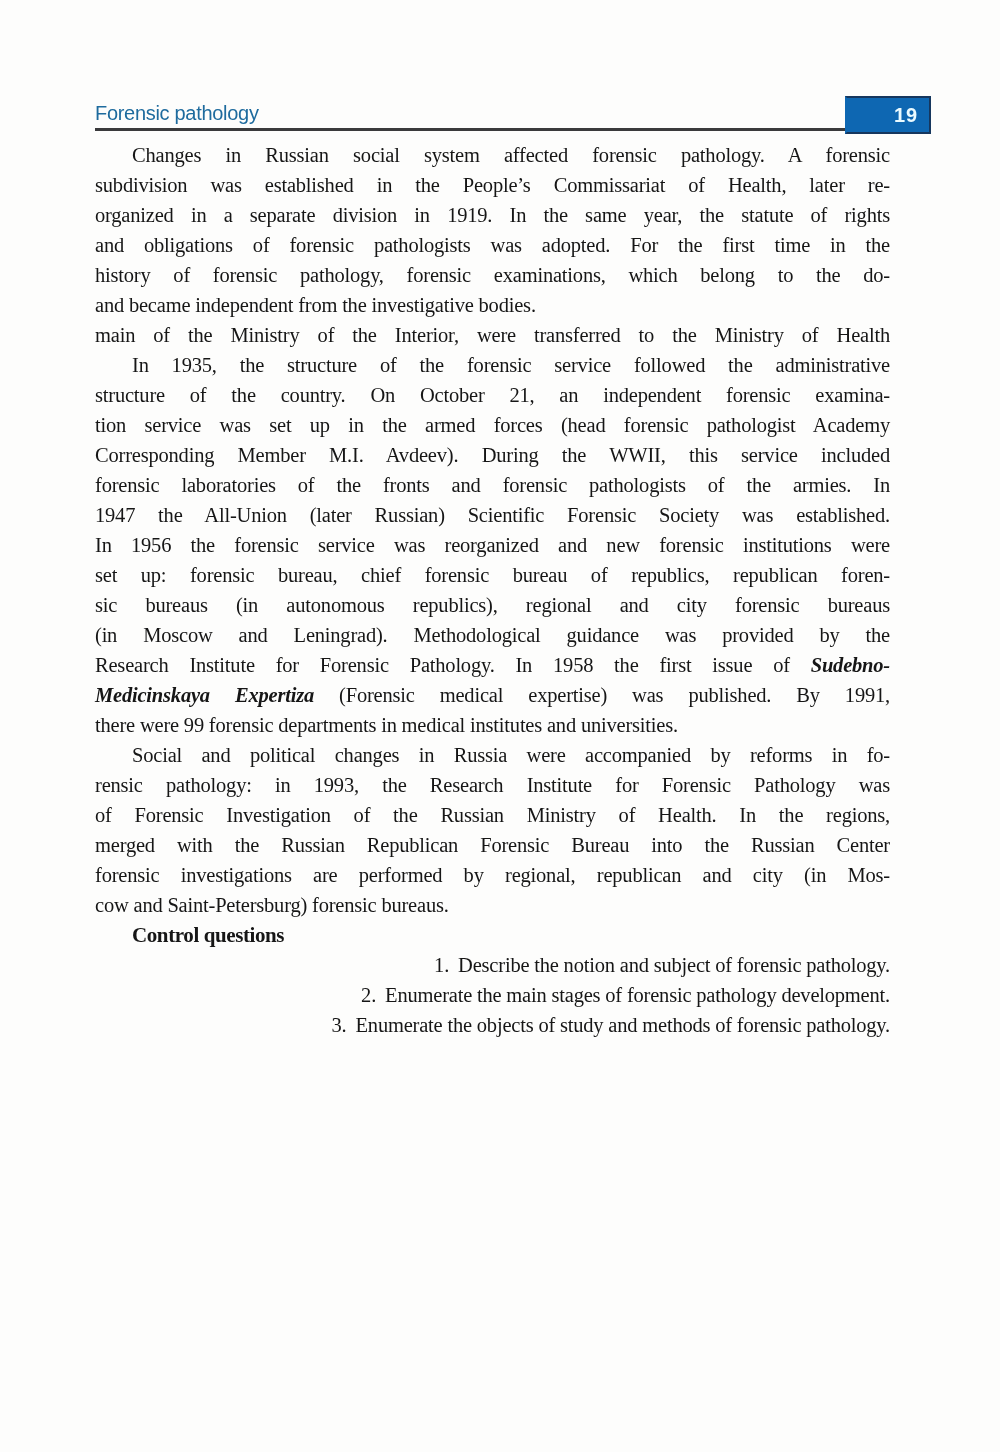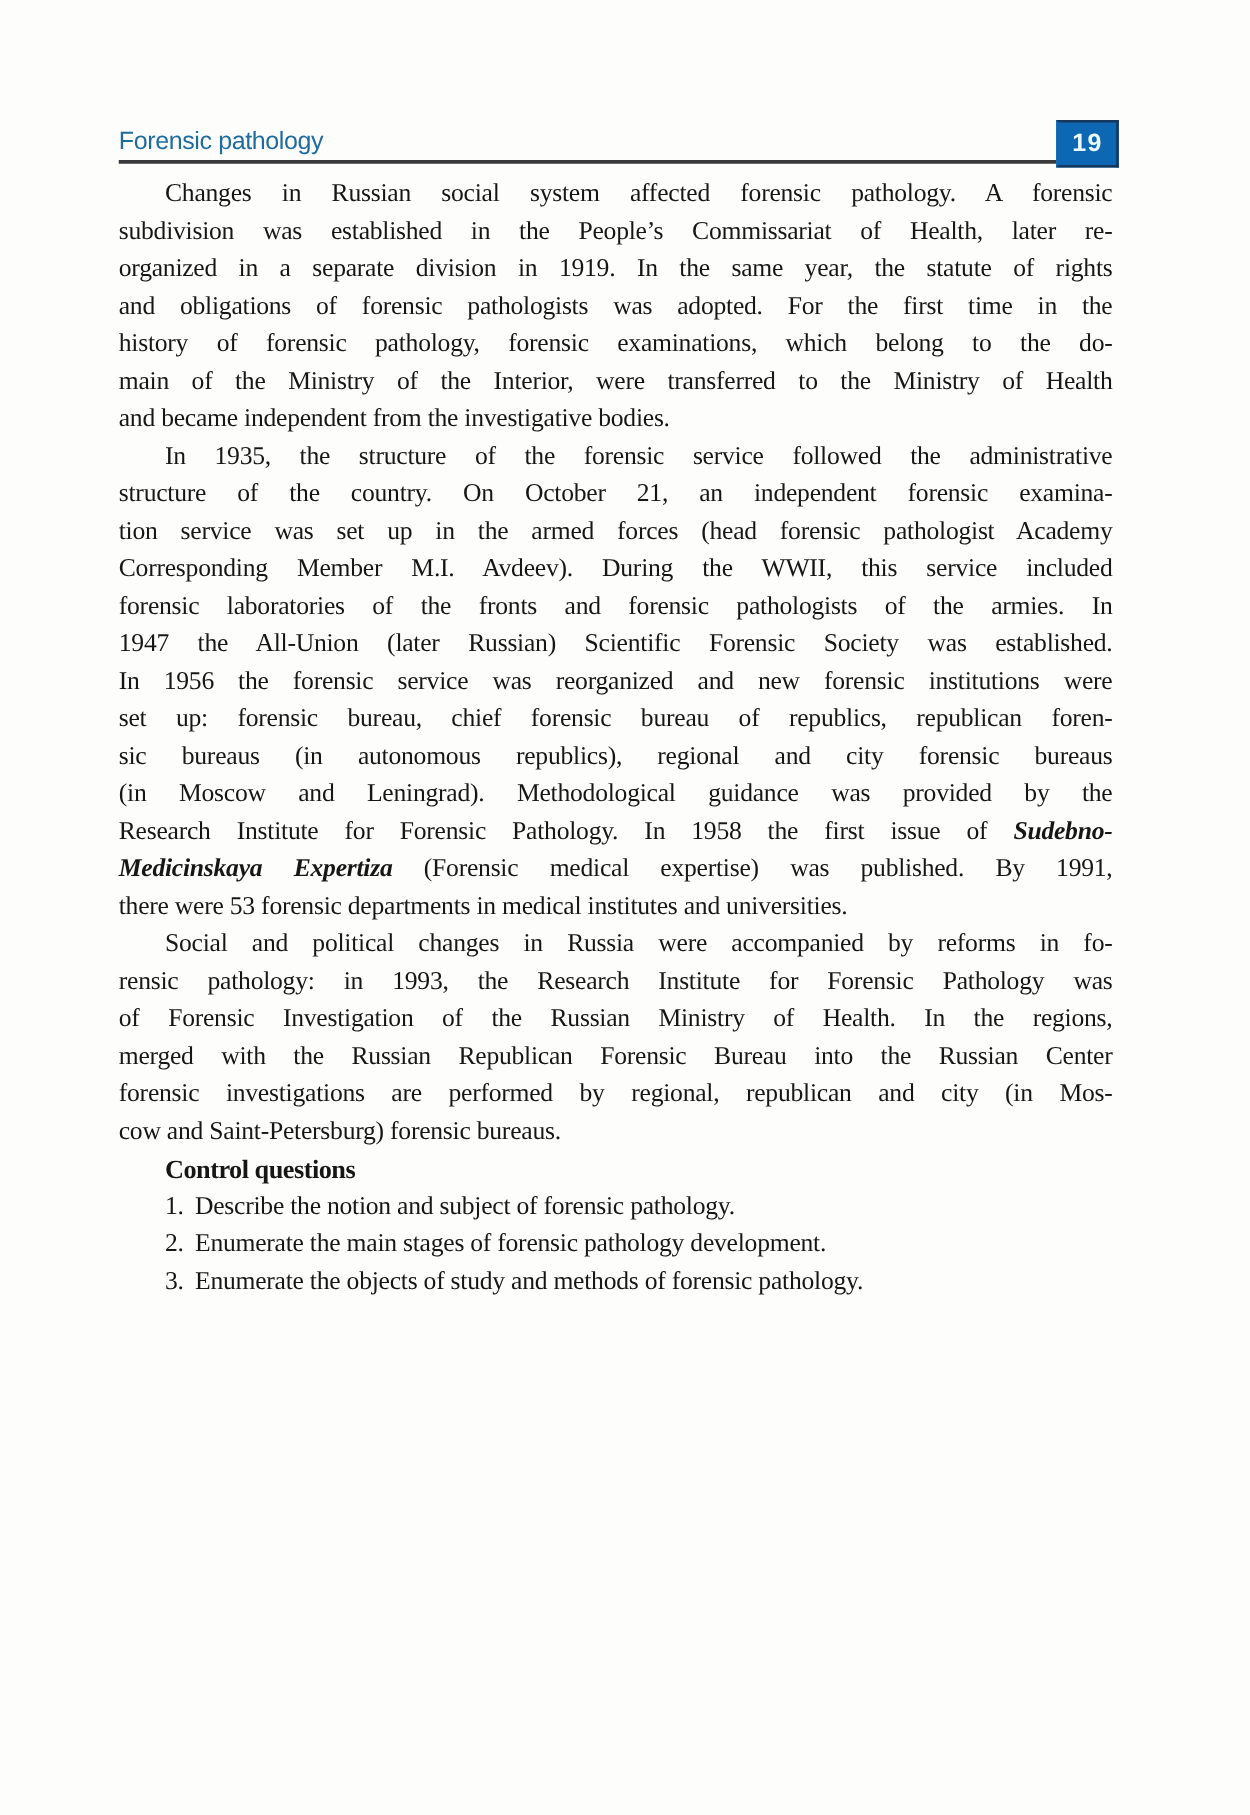--- a/index.html
+++ b/index.html
@@ -40,20 +40,21 @@
     left: 845px;
     top: 96px;
     width: 46px;
     height: 34px;
     background: var(--box-blue, #0e67b2);
     border: 2px solid #16375e;
     border-left-color: #0e67b2;
     display: flex;
     align-items: center;
     justify-content: center;
+    padding-left: 36px;
   }
   .page-number-box span {
     font-family: "Liberation Sans", sans-serif;
     font-weight: bold;
     font-size: 20px;
     color: #eafaff;
     letter-spacing: 1px;
   }
   
   .body-text {
@@ -79,20 +80,21 @@
     padding-left: 37px;
     font-weight: bold;
     font-size: 21px;
     line-height: 30px;
     letter-spacing: -0.4px;
   }
   .cq-item {
     padding-left: 37px;
     font-size: 20.5px;
     line-height: 30px;
+    text-align: right;
   }
   .cq-num {
     display: inline-block;
     margin-right: 9px;
   }
 </style>
 </head>
 <body>
 
 <div class="page">
@@ -105,35 +107,35 @@
     <span>19</span>
   </div>
 
   <div class="body-text">
     <div>
         <div class="line first">Changes in Russian social system affected forensic pathology. A forensic</div>
         <div class="line">subdivision was established in the People’s Commissariat of Health, later re-</div>
         <div class="line">organized in a separate division in 1919. In the same year, the statute of rights</div>
         <div class="line">and obligations of forensic pathologists was adopted. For the first time in the</div>
         <div class="line">history of forensic pathology, forensic examinations, which belong to the do-</div>
+        <div class="line parlast">and became independent from the investigative bodies.</div>
         <div class="line">main of the Ministry of the Interior, were transferred to the Ministry of Health</div>
-        <div class="line parlast">and became independent from the investigative bodies.</div>
         <div class="line first">In 1935, the structure of the forensic service followed the administrative</div>
         <div class="line">structure of the country. On October 21, an independent forensic examina-</div>
         <div class="line">tion service was set up in the armed forces (head forensic pathologist Academy</div>
         <div class="line">Corresponding Member M.I. Avdeev). During the WWII, this service included</div>
         <div class="line">forensic laboratories of the fronts and forensic pathologists of the armies. In</div>
         <div class="line">1947 the All-Union (later Russian) Scientific Forensic Society was established.</div>
         <div class="line">In 1956 the forensic service was reorganized and new forensic institutions were</div>
         <div class="line">set up: forensic bureau, chief forensic bureau of republics, republican foren-</div>
         <div class="line">sic bureaus (in autonomous republics), regional and city forensic bureaus</div>
         <div class="line">(in Moscow and Leningrad). Methodological guidance was provided by the</div>
         <div class="line"><span>Research Institute for Forensic Pathology. In 1958 the first issue of </span><span class="em">Sudebno-</span></div>
         <div class="line"><span class="em">Medicinskaya Expertiza</span><span> (Forensic medical expertise) was published. By 1991,</span></div>
-        <div class="line parlast">there were 53 forensic departments in medical institutes and universities.</div>
+        <div class="line parlast">there were 99 forensic departments in medical institutes and universities.</div>
         <div class="line first">Social and political changes in Russia were accompanied by reforms in fo-</div>
         <div class="line">rensic pathology: in 1993, the Research Institute for Forensic Pathology was</div>
         <div class="line">of Forensic Investigation of the Russian Ministry of Health. In the regions,</div>
         <div class="line">merged with the Russian Republican Forensic Bureau into the Russian Center</div>
         <div class="line">forensic investigations are performed by regional, republican and city (in Mos-</div>
         <div class="line parlast">cow and Saint-Petersburg) forensic bureaus.</div>
       </div>
 
     <div class="control-block">
       <div class="cq-heading">Control questions</div>

